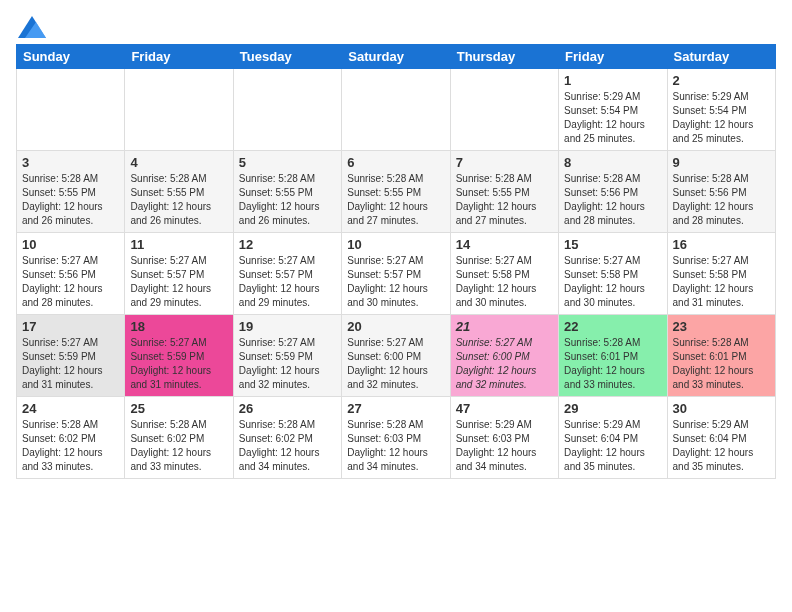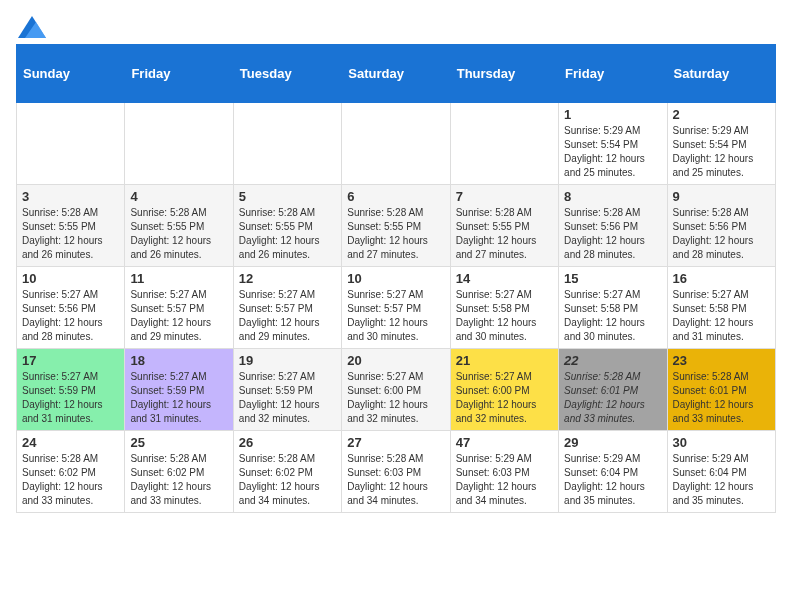--- a/index.html
+++ b/index.html
@@ -51,21 +51,21 @@
     .calendar {
       width: 100%;
       border-collapse: collapse;
       border: 1px solid #ccc;
     }
     .calendar th {
       background-color: #1a73d4;
       color: #fff;
       font-size: 13px;
       font-weight: bold;
-      padding: 21px 6px;
+      padding: 4px 6px;
       text-align: left;
       border: 1px solid #1a73d4;
     }
     .calendar td {
       vertical-align: top;
       border: 1px solid #ddd;
       padding: 4px 5px;
       width: 108px;
       min-height: 90px;
       font-size: 11px;
@@ -242,63 +242,63 @@
         </td>
         <td>
           <div class="day-num">16</div>
           <div class="day-info" style="white-space: pre-line;">Sunrise: 5:27 AM
 Sunset: 5:58 PM
 Daylight: 12 hours
 and 31 minutes.</div>
         </td>
       </tr>
       <tr>
+        <td style="background: #e5e5e5;">
+          <div class="day-num">17</div>
+          <div class="day-info" style="white-space: pre-line;">Sunrise: 5:27 AM
+Sunset: 5:59 PM
+Daylight: 12 hours
+and 31 minutes.</div>
+        </td>
+        <td style="background: #ec4899;">
+          <div class="day-num">18</div>
+          <div class="day-info" style="white-space: pre-line;">Sunrise: 5:27 AM
+Sunset: 5:59 PM
+Daylight: 12 hours
+and 31 minutes.</div>
+        </td>
+        <td style="background: rgb(245, 245, 245);">
+          <div class="day-num">19</div>
+          <div class="day-info" style="white-space: pre-line;">Sunrise: 5:27 AM
+Sunset: 5:59 PM
+Daylight: 12 hours
+and 32 minutes.</div>
+        </td>
+        <td style="background: rgb(245, 245, 245);">
+          <div class="day-num">20</div>
+          <div class="day-info" style="white-space: pre-line;">Sunrise: 5:27 AM
+Sunset: 6:00 PM
+Daylight: 12 hours
+and 32 minutes.</div>
+        </td>
+        <td style="background: #f9a8d4; font-style: italic;">
+          <div class="day-num">21</div>
+          <div class="day-info" style="white-space: pre-line;">Sunrise: 5:27 AM
+Sunset: 6:00 PM
+Daylight: 12 hours
+and 32 minutes.</div>
+        </td>
         <td style="background: #86efac;">
-          <div class="day-num">17</div>
-          <div class="day-info" style="white-space: pre-line;">Sunrise: 5:27 AM
-Sunset: 5:59 PM
-Daylight: 12 hours
-and 31 minutes.</div>
-        </td>
-        <td style="background: #c4b5fd;">
-          <div class="day-num">18</div>
-          <div class="day-info" style="white-space: pre-line;">Sunrise: 5:27 AM
-Sunset: 5:59 PM
-Daylight: 12 hours
-and 31 minutes.</div>
-        </td>
-        <td style="background: rgb(245, 245, 245);">
-          <div class="day-num">19</div>
-          <div class="day-info" style="white-space: pre-line;">Sunrise: 5:27 AM
-Sunset: 5:59 PM
-Daylight: 12 hours
-and 32 minutes.</div>
-        </td>
-        <td style="background: rgb(245, 245, 245);">
-          <div class="day-num">20</div>
-          <div class="day-info" style="white-space: pre-line;">Sunrise: 5:27 AM
-Sunset: 6:00 PM
-Daylight: 12 hours
-and 32 minutes.</div>
-        </td>
-        <td style="background: #fde047;">
-          <div class="day-num">21</div>
-          <div class="day-info" style="white-space: pre-line;">Sunrise: 5:27 AM
-Sunset: 6:00 PM
-Daylight: 12 hours
-and 32 minutes.</div>
-        </td>
-        <td style="background: #a3a3a3; font-style: italic;">
           <div class="day-num">22</div>
           <div class="day-info" style="white-space: pre-line;">Sunrise: 5:28 AM
 Sunset: 6:01 PM
 Daylight: 12 hours
 and 33 minutes.</div>
         </td>
-        <td style="background: #eab308; margin-left: 21px;">
+        <td style="background: #fca5a5; margin-left: 21px;">
           <div class="day-num">23</div>
           <div class="day-info" style="white-space: pre-line;">Sunrise: 5:28 AM
 Sunset: 6:01 PM
 Daylight: 12 hours
 and 33 minutes.</div>
         </td>
       </tr>
       <tr>
         <td>
           <div class="day-num">24</div>

